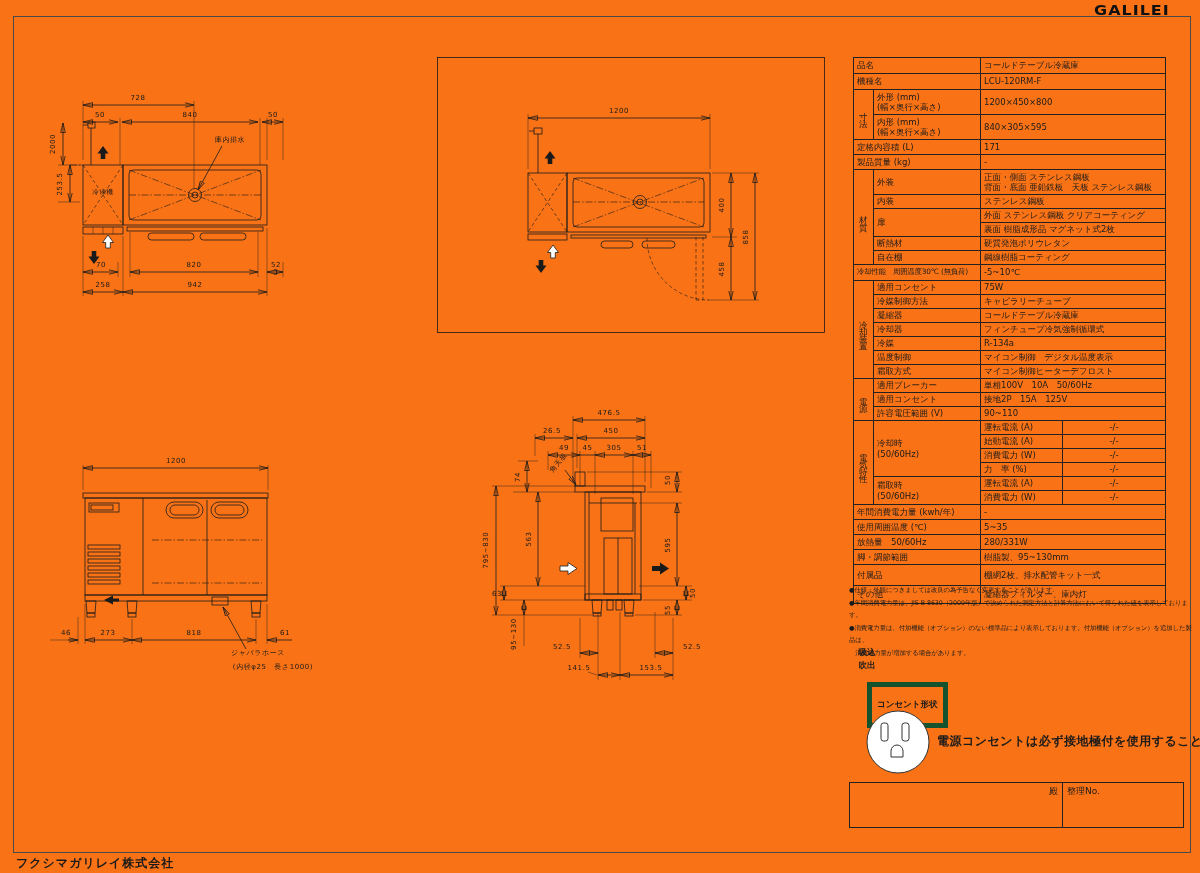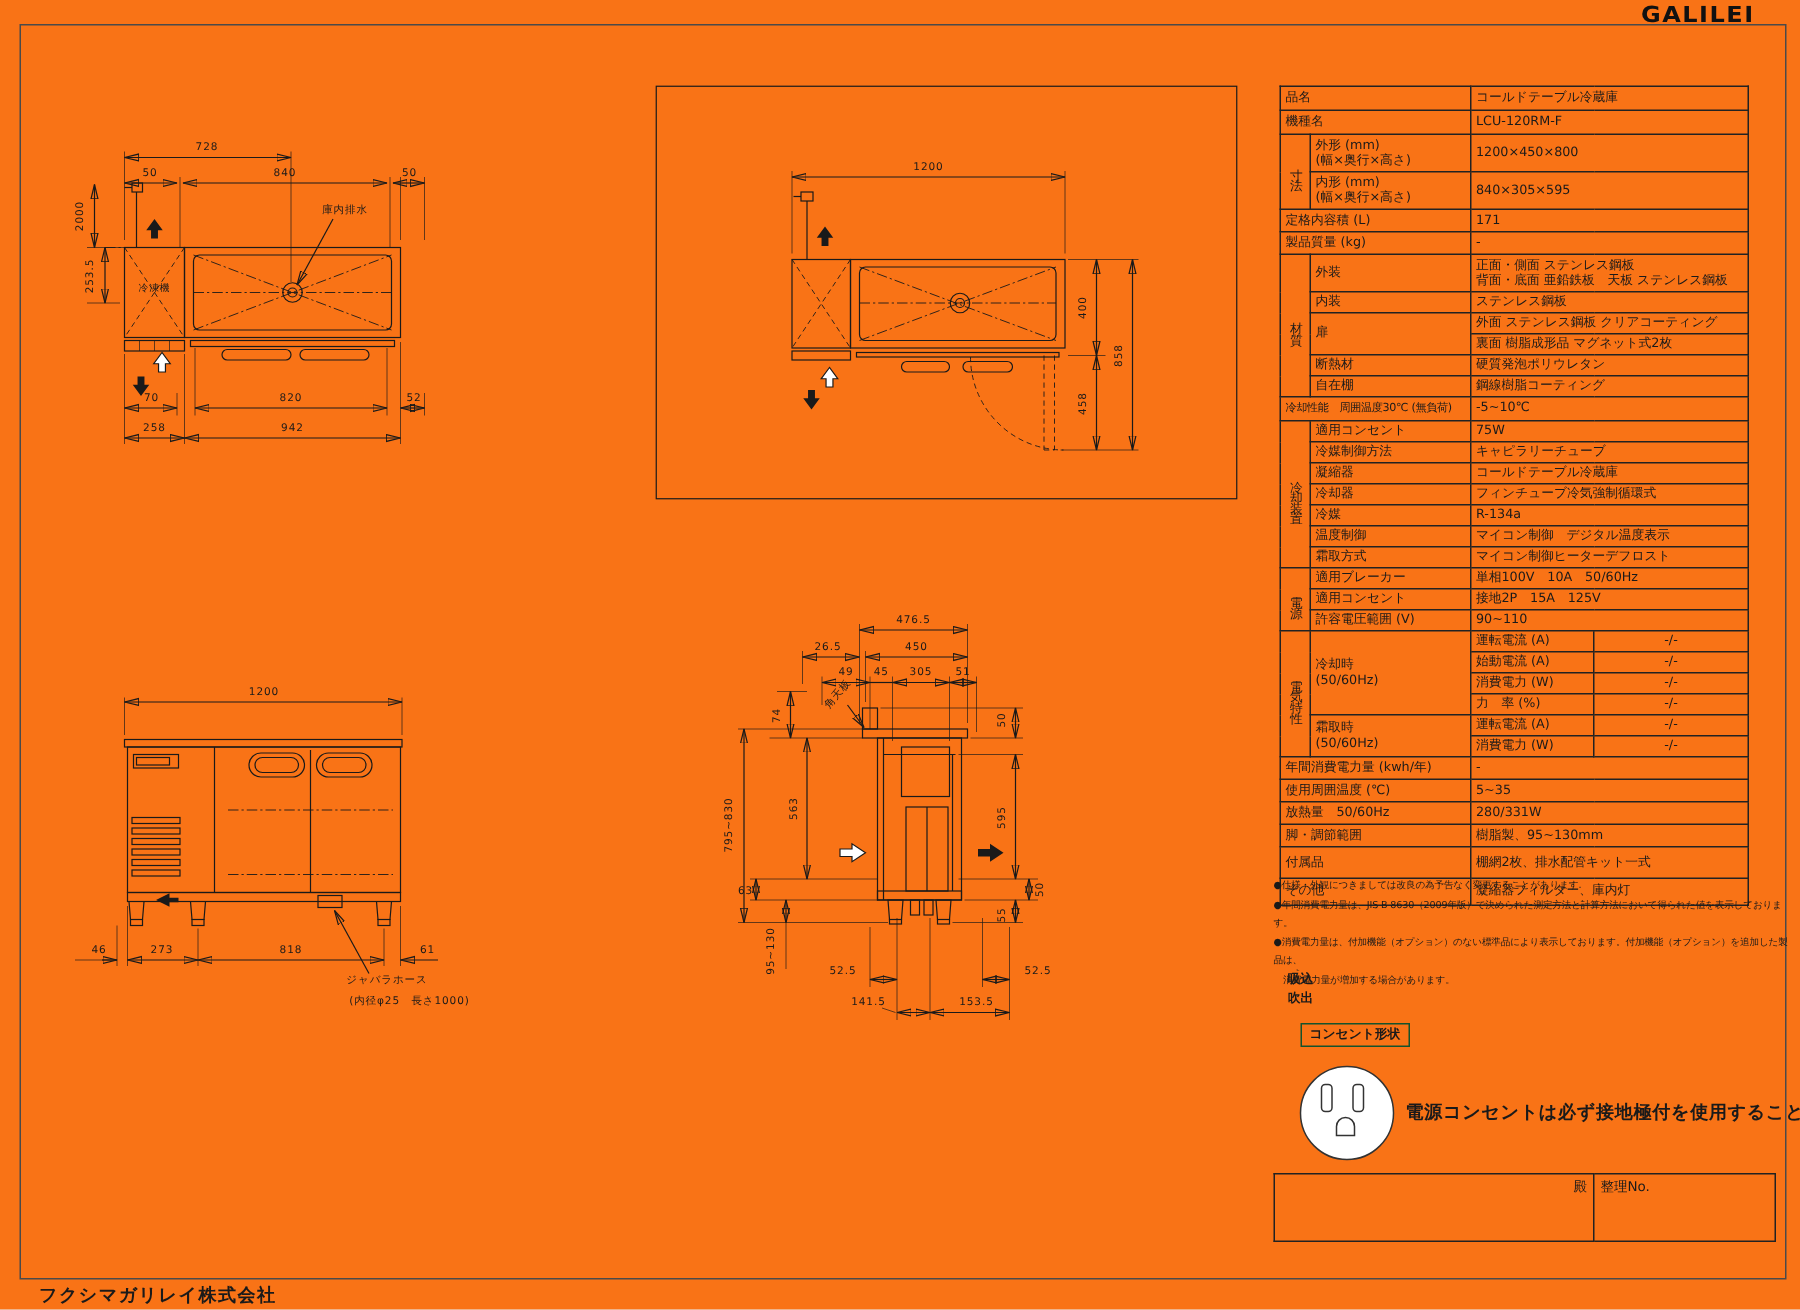--- a/index.html
+++ b/index.html
@@ -1,21 +1,21 @@
 <!DOCTYPE html>
 <html><head>
 <meta charset="utf-8">
 <style>
   html,body{margin:0;padding:0;background:#e8e8e8;}
   .page{position:relative;width:1200px;height:873px;background:#f97316;overflow:hidden;
         font-family:"DejaVu Sans","Liberation Sans",sans-serif;color:#1a1a1a;}
   .frame{position:absolute;left:13px;top:16px;width:1176px;height:835px;border:1px solid #4a4a4a;}
   .logo{position:absolute;left:1094px;top:0px;width:102px;font-size:16px;font-weight:800;
         letter-spacing:1px;transform:scaleY(.92);color:#111;}
-  .company{position:absolute;left:26px;top:855px;font-size:12px;font-weight:bold;letter-spacing:1px;}
+  .company{position:absolute;left:16px;top:855px;font-size:12px;font-weight:bold;letter-spacing:1px;}
 
   
   svg.v{position:absolute;overflow:visible;}
   svg.v line,svg.v path,svg.v rect,svg.v circle,svg.v polyline{stroke:#1a1a1a;stroke-width:.8;fill:none;}
   svg.v .thin{stroke-width:.45;}
   svg.v .dd{stroke-dasharray:7 2 1.5 2;stroke-width:.6;}
   svg.v .ds{stroke-dasharray:3.5 2.5;stroke-width:.6;}
   svg.v .fill{fill:#1a1a1a;stroke:none;}
   svg.v .wfill{fill:#fff;stroke:#1a1a1a;stroke-width:.8;}
   svg.v text{fill:#1a1a1a;stroke:none;font-family:"DejaVu Sans",sans-serif;
@@ -39,22 +39,22 @@
   tr.h13>td{height:13px;margin-top:30px;} tr.h14>td{height:14px;} tr.h15>td{height:15px;}
   tr.h17>td{height:17px;} tr.h20>td{height:20px;} tr.h24>td{height:24px;}
 
   
   .notes{position:absolute;left:849px;top:584px;width:348px;}
   .note{font-size:6.4px;line-height:12.5px;white-space:pre-line;letter-spacing:-.1px;}
   .legend{position:absolute;left:856px;top:646px;}
   .legend-row{display:flex;align-items:center;height:13px;flex-direction:column;}
   .legend-row svg{margin-right:4px;}
   .legend-row span{font-size:8.5px;font-weight:bold;}
-  .outlet-title{position:absolute;left:867px;top:682px;border:1px solid #14532d;
-                font-size:8.5px;padding:1px 5px;font-weight:bold;}
+  .outlet-title{position:absolute;left:867px;top:682px;border:5px solid #14532d;
+                font-size:8.5px;padding:12px 5px;font-weight:bold;}
   .outlet-row{position:absolute;left:865px;top:706px;display:flex;align-items:center;}
   .warning{font-size:12px;font-weight:bold;letter-spacing:.5px;margin-left:6px;white-space:nowrap;}
 
   
   table.tblock{position:absolute;left:849px;top:782px;width:334px;border-collapse:collapse;
                table-layout:fixed;border:1.2px solid #111;}
   table.tblock td{border:1px solid #222;padding:2px 4px;vertical-align:top;font-size:9px;}
   td.dono-cell{text-align:right;vertical-align:middle;font-size:25px;font-weight:500;
                padding-right:10px;height:40px;}
   td.date-cell{vertical-align:middle;font-size:9.5px;letter-spacing:1px;height:26px;}

